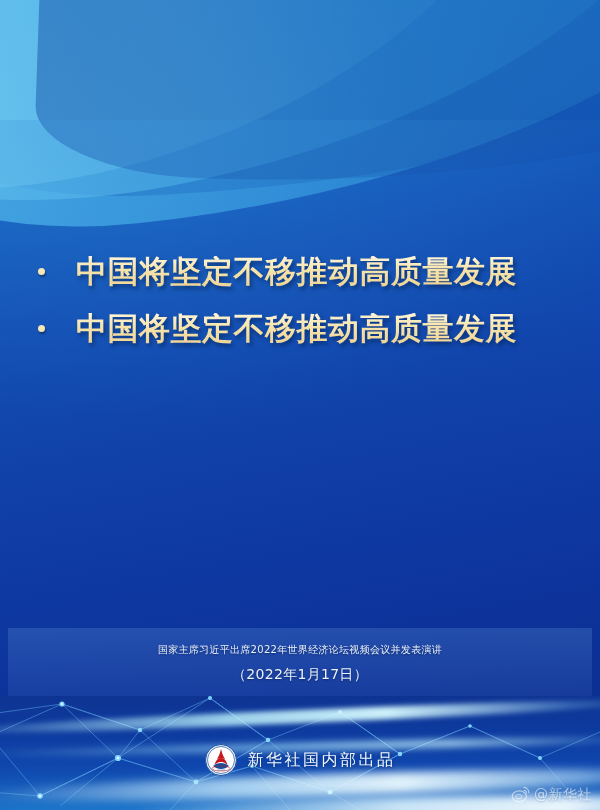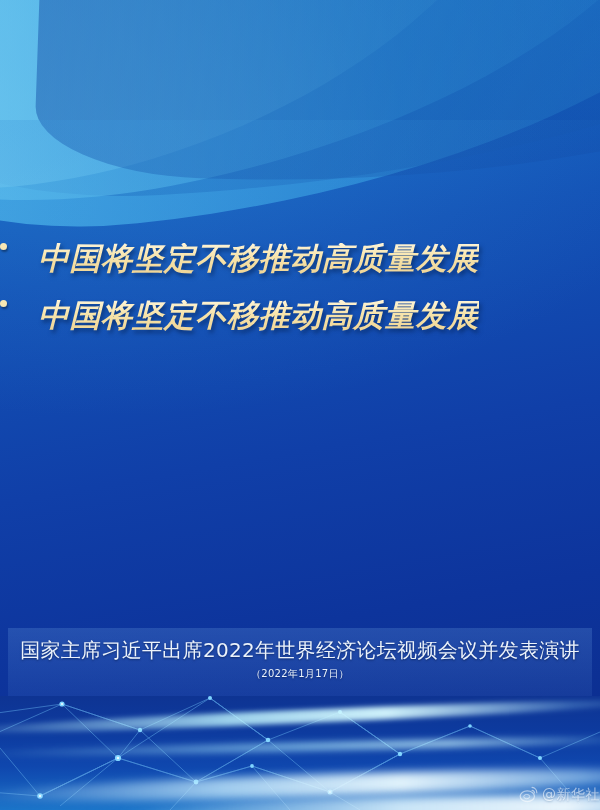--- a/index.html
+++ b/index.html
@@ -63,24 +63,24 @@
   }
 
   
   .bullets {
     position: absolute;
     left: 0; top: 243px;
     width: 600px;
   }
   .bullet-row {
     display: flex;
-    align-items: flex-start;
+    align-items: center;
     height: 57px;
+    padding-left: 38px;
     box-sizing: border-box;
-    font-style: italic;
   }
   .bullet-dot {
     width: 7px;
     height: 7px;
     border-radius: 50%;
     background: #f7e7b4;
     flex: 0 0 auto;
     margin-right: 31px;
     box-shadow: 1px 2px 2px rgba(0,0,0,0.35);
   }
@@ -106,28 +106,28 @@
     top: 628px;
     width: 584px;
     height: 68px;
     background: linear-gradient(180deg, rgba(120,175,235,0.22), rgba(110,165,230,0.10));
     text-align: center;
     box-sizing: border-box;
     padding-top: 10px;
   }
   .caption-line {
     color: #ecf3fb;
-    font-size: 20px;
+    font-size: 10px;
     line-height: 24px;
     letter-spacing: 0.3px;
     text-shadow: 0 1px 2px rgba(0,20,60,0.55);
     white-space: nowrap;
   }
   .caption-date {
-    font-size: 10px;
+    font-size: 14px;
   }
 
   
   .bottom-zone {
     position: absolute;
     left: 0; top: 696px;
     width: 600px; height: 114px;
     overflow: hidden;
     background: linear-gradient(180deg, #0e3493 0%, #0d3a9e 30%, #0f47ae 62%, #1560bd 86%, #1a74c9 100%);
   }
@@ -182,21 +182,21 @@
   .brand-text {
     color: #f2f7fd;
     font-size: 16px;
     letter-spacing: 2.5px;
     text-shadow: 0 1px 3px rgba(0,30,80,0.5);
   }
 
   
   .watermark {
     position: absolute;
-    right: 0;
+    right: 8px;
     bottom: 6px;
     display: flex;
     align-items: center;
     opacity: 0.55;
   }
   .weibo-eye {
     width: 19px; height: 19px;
     margin-right: 4px;
     flex: 0 0 auto;
   }
@@ -269,20 +269,32 @@
         <circle cx="40" cy="100" r="1.2"></circle>
         <circle cx="330" cy="96" r="1.0"></circle>
       </g>
     </svg>
     <div class="streak st1"></div>
     <div class="streak st2"></div>
     <div class="streak st3"></div>
     <div class="streak st4"></div>
   </div>
 
+  <div class="footer-brand">
+    <svg class="xinhua-logo" viewBox="0 0 64 64">
+      <circle cx="32" cy="32" r="31" fill="#e8eef7" stroke="#15509e" stroke-width="2"></circle>
+      <circle cx="32" cy="32" r="27" fill="#ffffff" stroke="#15509e" stroke-width="1.4"></circle>
+      <path d="M32 10 C30 18 28 24 24 30 C27 29 30 29 32 29 C34 29 37 29 40 30 C36 24 34 18 32 10 Z" fill="#c8161d"></path>
+      <path d="M32 28 C26 28 21 33 19 42 C23 38 27 36 32 36 C37 36 41 38 45 42 C43 33 38 28 32 28 Z" fill="#c8161d"></path>
+      <path d="M16 44 C21 40 26 38 32 38 C38 38 43 40 48 44 C43 48 38 50 32 50 C26 50 21 48 16 44 Z" fill="#15509e"></path>
+      <ellipse cx="32" cy="49" rx="18" ry="5" fill="none" stroke="#c8161d" stroke-width="1.2"></ellipse>
+      <path d="M24 52 h16" stroke="#15509e" stroke-width="1" fill="none"></path>
+    </svg>
+    <span class="brand-text">新华社国内部出品</span>
+  </div>
 
   <div class="watermark">
     <svg class="weibo-eye" viewBox="0 0 32 32">
       <ellipse cx="14" cy="19" rx="12" ry="9" fill="none" stroke="#ffffff" stroke-width="2"></ellipse>
       <ellipse cx="13" cy="19.5" rx="5" ry="3.6" fill="none" stroke="#ffffff" stroke-width="1.6"></ellipse>
       <path d="M22 4 a9 9 0 0 1 8 9" fill="none" stroke="#ffffff" stroke-width="2" stroke-linecap="round"></path>
       <path d="M22 9 a4.5 4.5 0 0 1 4 4.5" fill="none" stroke="#ffffff" stroke-width="2" stroke-linecap="round"></path>
     </svg>
     <span class="wm-text">@新华社</span>
   </div>

